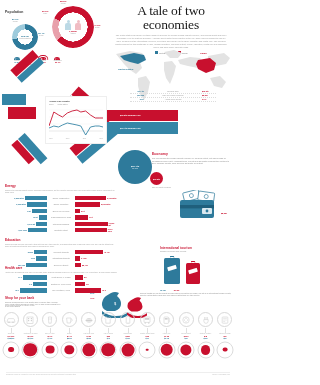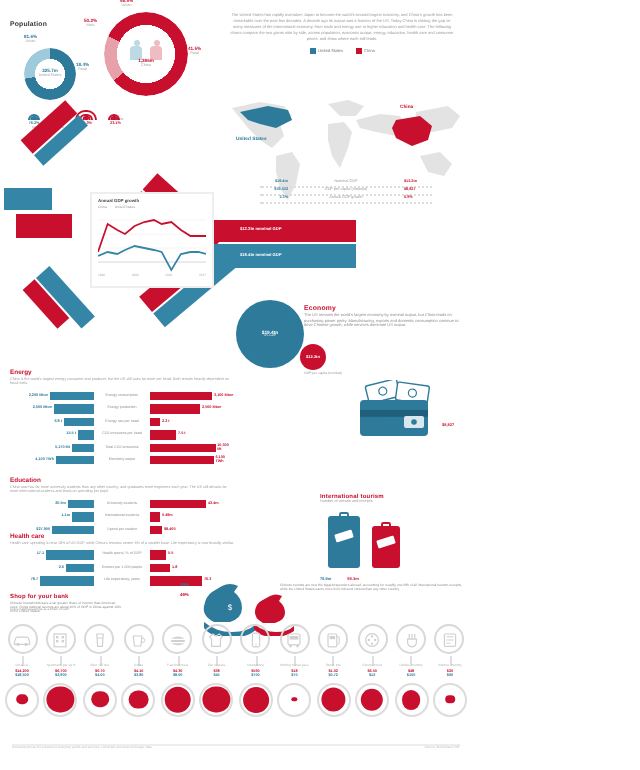--- a/index.html
+++ b/index.html
@@ -213,20 +213,21 @@
   .footnote { position: absolute; left: 6px; top: 372px; width: 224px;
     display: flex; justify-content: space-between;
     font-size: 1.6px; color: #bdbdbd; border-top: .3px solid #eee; padding-top: 1px; }
 </style>
 </head>
 <body>
 
 <div class="page">
 
   <div class="header">
+    <div class="title">A tale of two economies</div>
     <div class="deck">The United States has rapidly overtaken Japan to become the world's second largest economy, and China's growth has been remarkable over the past few decades. A decade ago its output was a fraction of the US. Today China is closing the gap on many measures of the international economy, from trade and energy use to higher education and health care. The following charts compare the two giants side by side, across population, economic output, energy, education, health care and consumer prices, and show where each still leads.</div>
     <div class="legend">
       <div class="legend-item">
         <span class="swatch" style="background:#2E7A9B"></span>
         <span class="legend-label">United States</span>
       </div>
       <div class="legend-item">
         <span class="swatch" style="background:#C8102E"></span>
         <span class="legend-label">China</span>
       </div>

